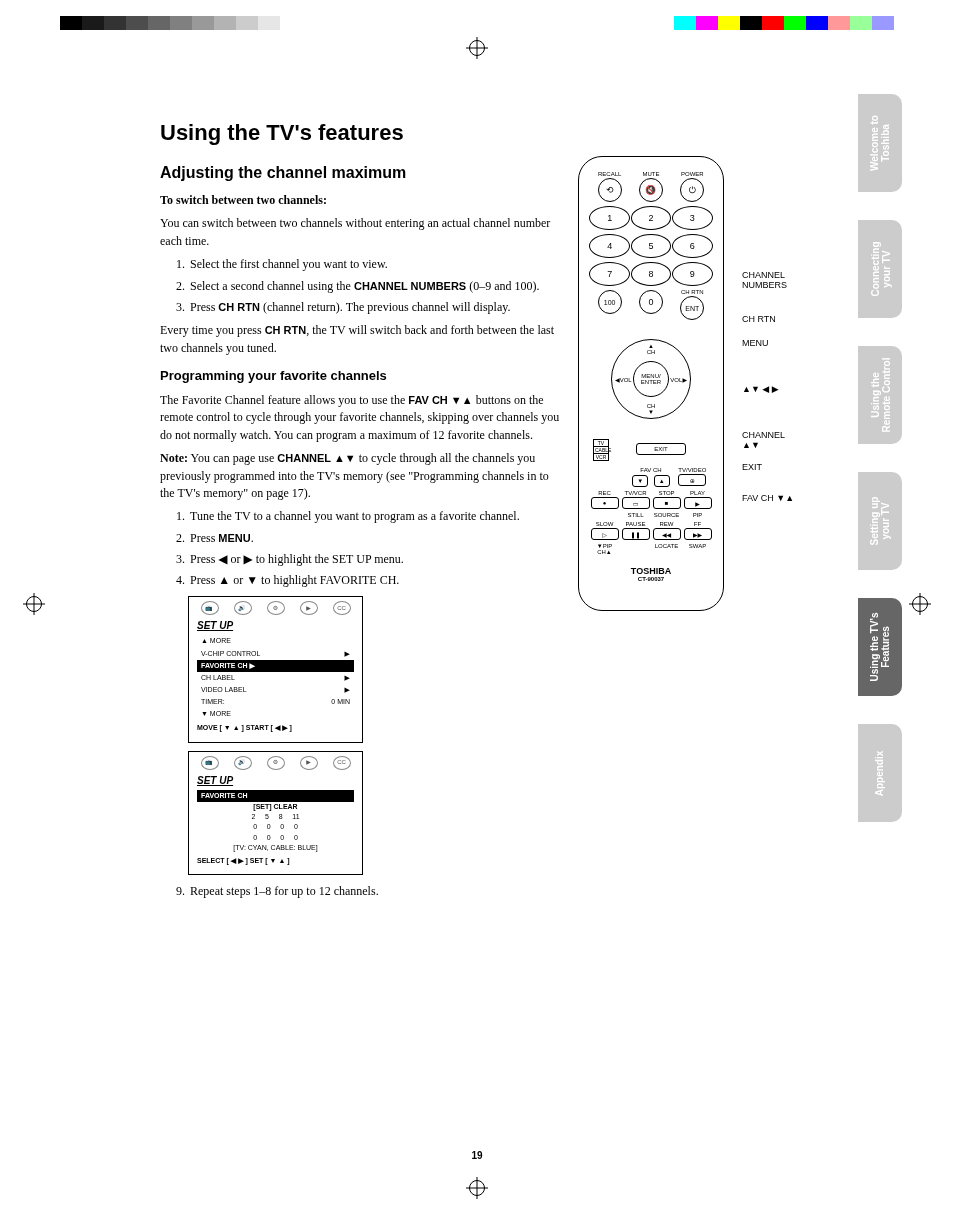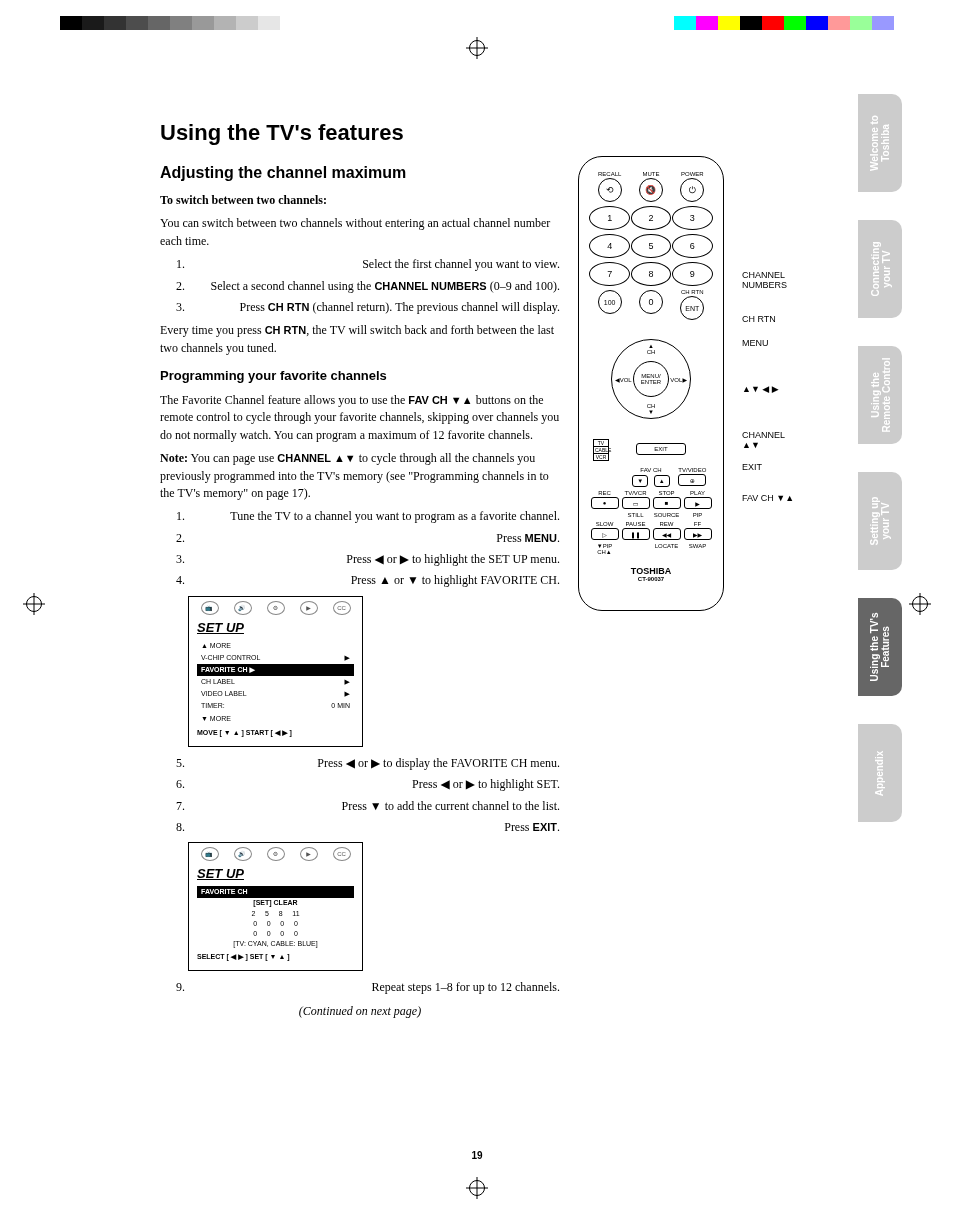--- a/index.html
+++ b/index.html
@@ -60,39 +60,39 @@
     margin-bottom: 6px;
     margin-top: 10px;
   }
   .col {
     width: 400px;
     font-size: 12px;
     line-height: 1.45;
   }
   .col p { margin-bottom: 6px; }
   .col ol { padding-left: 28px; margin-bottom: 6px;}
-  .col li { margin-bottom: 4px; padding-left: 2px; text-align: right;}
+  .col li { margin-bottom: 4px; padding-left: 2px;}
   .b { font-family: Arial, Helvetica, sans-serif; font-weight: bold; font-size: 11px;}
   .osd {
     width: 175px;
     border: 1px solid #000;
     margin: 6px 0 8px 28px;
     font-family: Arial, Helvetica, sans-serif;
     font-size: 7px;
   }
   .osd-top {
     display:flex; justify-content:space-around; padding:4px;
   }
   .osd-top span {
     width:18px;height:14px;border:1px solid #888;border-radius:50%;
     display:inline-flex;align-items:center;justify-content:center;
     font-size:6px;color:#555;
   }
   .osd-body { padding: 0 8px 8px 8px; }
-  .osd-body .hdr { font-weight:bold; font-style:italic; text-decoration:underline; font-size:13px; margin-bottom:2px;}
+  .osd-body .hdr { font-weight:bold; font-style:italic; text-decoration:underline; font-size:10px; margin-bottom:2px;}
   .osd-body .row { display:flex; justify-content:space-between; padding:1px 4px;}
   .osd-body .hl { background:#000; color:#fff; font-weight:bold; padding:1px 4px;}
   .osd-body .ftr { padding-top:3px;font-weight:bold;}
   .arrow { font-family: Arial, sans-serif; }
   .continued { text-align:center; font-style:italic; font-size:12px; margin-top:4px;}
 
   
   .remote {
     position:absolute;
     top: 156px; left: 578px;
@@ -254,26 +254,20 @@
             <span>TIMER:</span>
             <span>0 MIN</span>
           </div>
         <div class="row">
             <span>▼ MORE</span>
           </div>
         <div class="ftr">MOVE [ ▼ ▲ ]     START [ ◀  ▶ ]</div>
       </div>
     </div>
 
-    <ol start="5">
-      <li>Press ◀ or ▶ to display the FAVORITE CH menu.</li>
-      <li>Press ◀ or ▶ to highlight SET.</li>
-      <li>Press ▼ to add the current channel to the list.</li>
-      <li><span>Press </span><span class="b">EXIT</span><span>.</span></li>
-    </ol>
 
     <div class="osd">
       <div class="osd-top">
         <span>📺</span>
         <span>🔊</span>
         <span>⚙</span>
         <span>▶</span>
         <span>CC</span>
       </div>
       <div class="osd-body">
@@ -284,21 +278,20 @@
         <div style="text-align:center;white-space:pre;">0     0     0     0</div>
         <div style="text-align:center;white-space:pre;">0     0     0     0</div>
         <div style="text-align:center;">[TV: CYAN,  CABLE: BLUE]</div>
         <div class="ftr">SELECT [ ◀  ▶ ]    SET [ ▼ ▲ ]</div>
       </div>
     </div>
 
     <ol start="9">
       <li>Repeat steps 1–8 for up to 12 channels.</li>
     </ol>
-    <div class="continued">(Continued on next page)</div>
   </div>
 </div>
 
 <div class="remote">
   <div class="trow">
     <div>
         <div class="lab">RECALL</div>
         <div class="rbtn">⟲</div>
       </div>
     <div>

